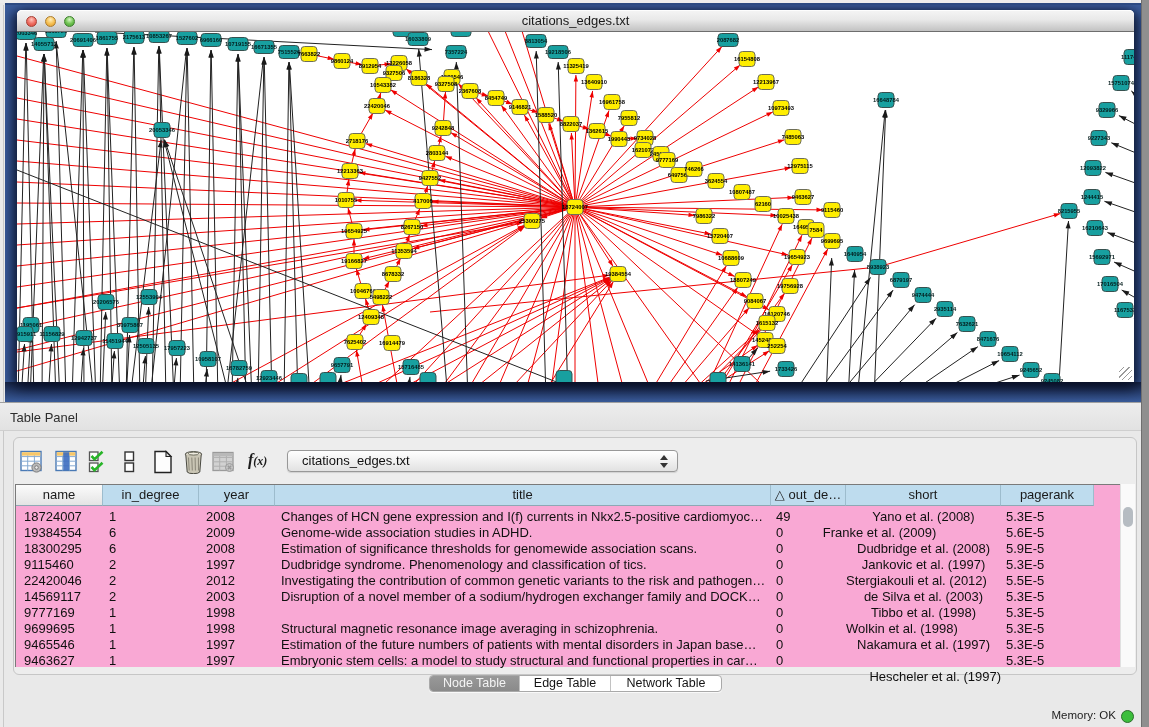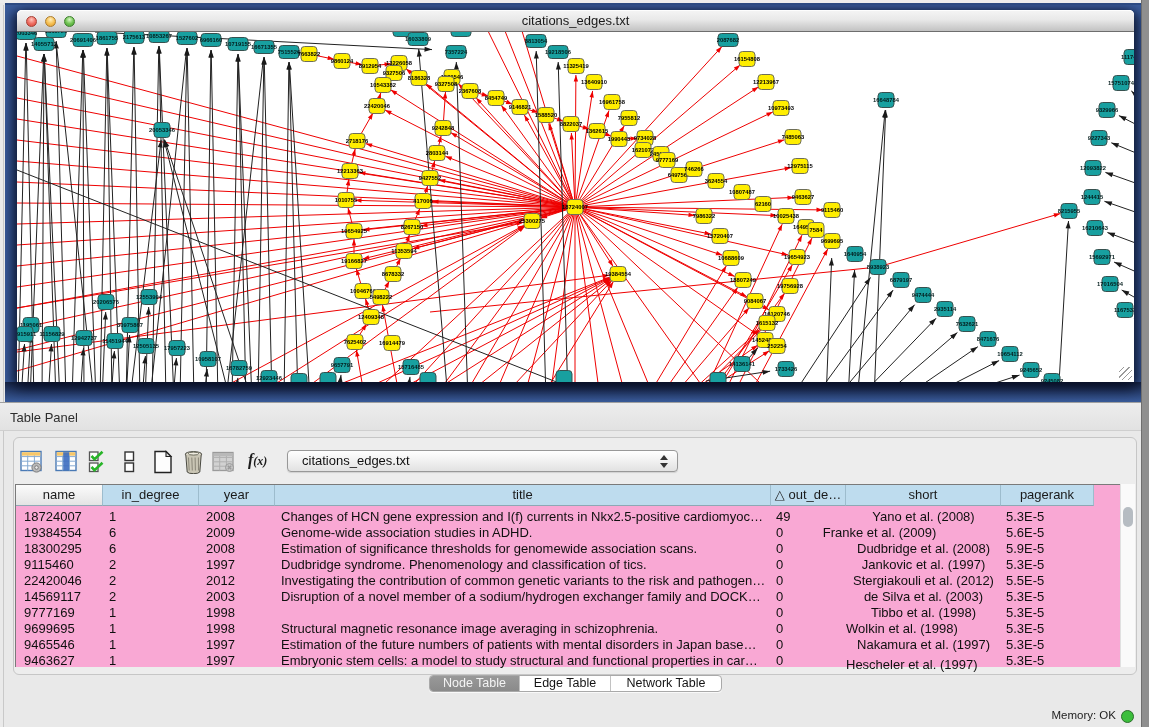--- a/index.html
+++ b/index.html
@@ -810,21 +810,21 @@
     <div class="row" style="left:190px;top:72px;width:66px">1997</div>
     <div class="row" style="left:265px;top:72px;width:488px">Dudbridge syndrome. Phenomenology and classification of tics.</div>
     <div class="row" style="left:760px;top:72px;width:66px">0</div>
     <div class="row" style="left:830px;top:72px;width:155px;text-align:center">Jankovic et al. (1997)</div>
     <div class="row" style="left:990px;top:72px;width:85px">5.3E-5</div>
     <div class="row" style="left:8px;top:88px;width:78px">22420046</div>
     <div class="row" style="left:93px;top:88px;width:60px">2</div>
     <div class="row" style="left:190px;top:88px;width:66px">2012</div>
     <div class="row" style="left:265px;top:88px;width:488px">Investigating the contribution of common genetic variants to the risk and pathogen…</div>
     <div class="row" style="left:760px;top:88px;width:66px">0</div>
-    <div class="row" style="left:830px;top:88px;width:155px;text-align:center">Stergiakouli et al. (2012)</div>
+    <div class="row" style="left:830px;top:88px;width:155px;">Stergiakouli et al. (2012)</div>
     <div class="row" style="left:990px;top:88px;width:85px">5.5E-5</div>
     <div class="row" style="left:8px;top:104px;width:78px">14569117</div>
     <div class="row" style="left:93px;top:104px;width:60px">2</div>
     <div class="row" style="left:190px;top:104px;width:66px">2003</div>
     <div class="row" style="left:265px;top:104px;width:488px">Disruption of a novel member of a sodium/hydrogen exchanger family and DOCK…</div>
     <div class="row" style="left:760px;top:104px;width:66px">0</div>
     <div class="row" style="left:830px;top:104px;width:155px;text-align:center">de Silva et al. (2003)</div>
     <div class="row" style="left:990px;top:104px;width:85px">5.3E-5</div>
     <div class="row" style="left:8px;top:120px;width:78px">9777169</div>
     <div class="row" style="left:93px;top:120px;width:60px">1</div>
@@ -844,21 +844,21 @@
     <div class="row" style="left:190px;top:152px;width:66px">1997</div>
     <div class="row" style="left:265px;top:152px;width:488px">Estimation of the future numbers of patients with mental disorders in Japan base…</div>
     <div class="row" style="left:760px;top:152px;width:66px">0</div>
     <div class="row" style="left:830px;top:152px;width:155px;text-align:center">Nakamura et al. (1997)</div>
     <div class="row" style="left:990px;top:152px;width:85px">5.3E-5</div>
     <div class="row" style="left:8px;top:168px;width:78px">9463627</div>
     <div class="row" style="left:93px;top:168px;width:60px">1</div>
     <div class="row" style="left:190px;top:168px;width:66px">1997</div>
     <div class="row" style="left:265px;top:168px;width:488px">Embryonic stem cells: a model to study structural and functional properties in car…</div>
     <div class="row" style="left:760px;top:168px;width:66px">0</div>
-    <div class="row" style="left:830px;top:172px;width:155px;text-align:left">Hescheler et al. (1997)</div>
+    <div class="row" style="left:830px;top:184px;width:155px;text-align:right">Hescheler et al. (1997)</div>
     <div class="row" style="left:990px;top:168px;width:85px">5.3E-5</div>
   </div>
 <div class="sb">
     <div class="th"></div>
   </div>
 <div class="tabs">
     <div class="t1">Node Table</div>
     <div class="t2">Edge Table</div>
     <div class="t3">Network Table</div>
   </div>

